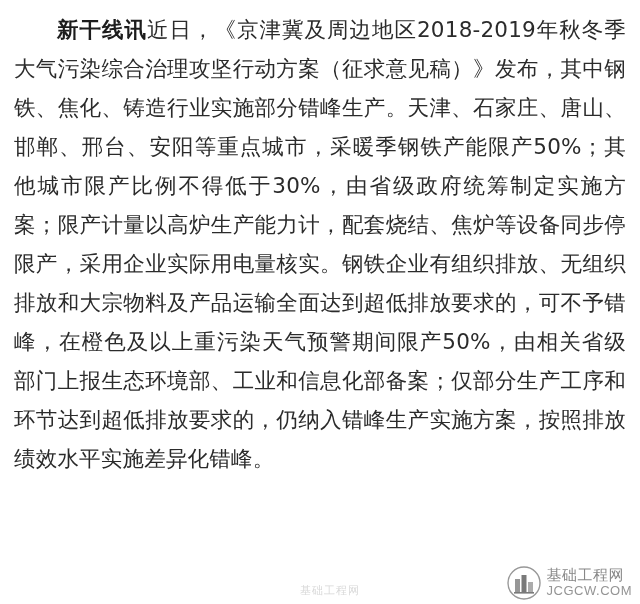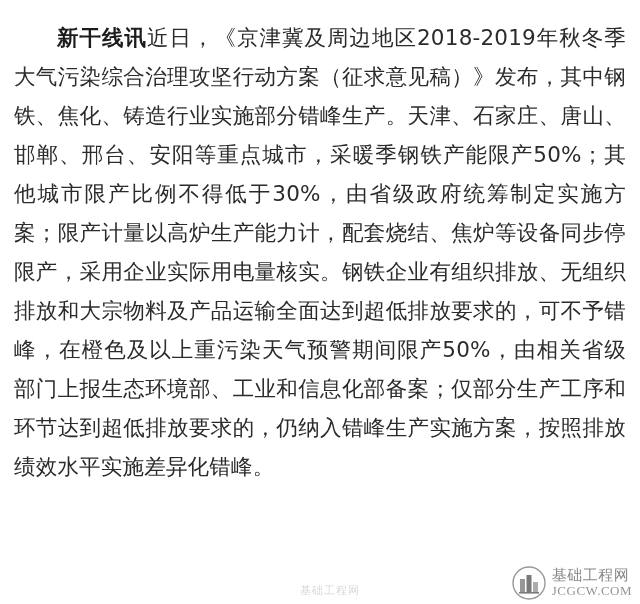--- a/index.html
+++ b/index.html
@@ -12,21 +12,21 @@
     background: #ffffff;
     font-family: "DejaVu Sans", "Liberation Sans", sans-serif;
     overflow: hidden;
   }
   .page {
     position: relative;
     width: 640px;
     height: 604px;
     background: #ffffff;
     box-sizing: border-box;
-    padding: 18px 14px 0 14px;
+    padding: 10px 14px 0 14px;
     border-radius: 21px;
   }
   .article-body {
     font-size: 21.5px;
     line-height: 39px;
     color: #2b2b2b;
     text-align: justify;
     text-justify: inter-ideograph;
     letter-spacing: 0.2px;
     text-indent: 2em;
@@ -62,21 +62,21 @@
   .wm-cn {
     font-size: 15px;
     color: #7d7d7d;
     letter-spacing: 0.5px;
     font-family: "DejaVu Sans", "Liberation Sans", sans-serif;
   }
   .wm-url {
     font-size: 13px;
     color: #8c8c8c;
     letter-spacing: 0.5px;
-    font-family: Liberation Serif, serif;
+    font-family: Liberation Sans, sans-serif;
   }
   .wm-ghost {
     position: absolute;
     left: 300px;
     bottom: 6px;
     font-size: 11px;
     color: #d9d9d9;
     letter-spacing: 1px;
   }
 </style>

